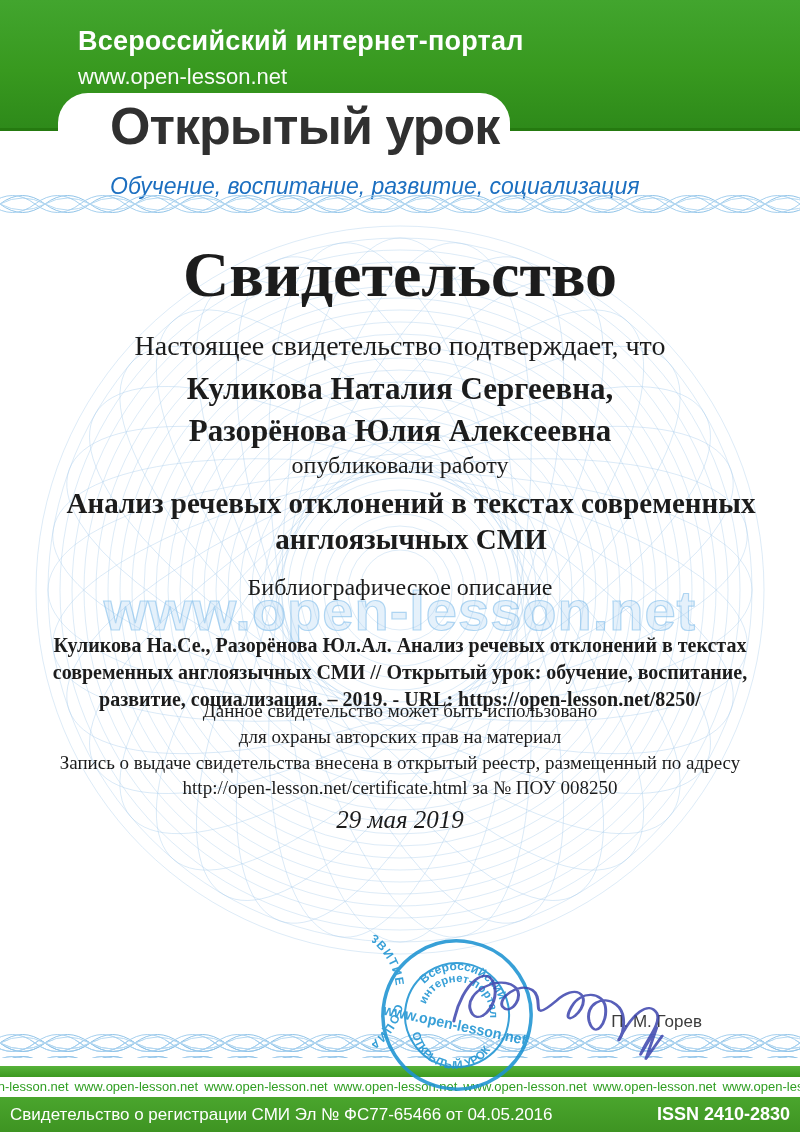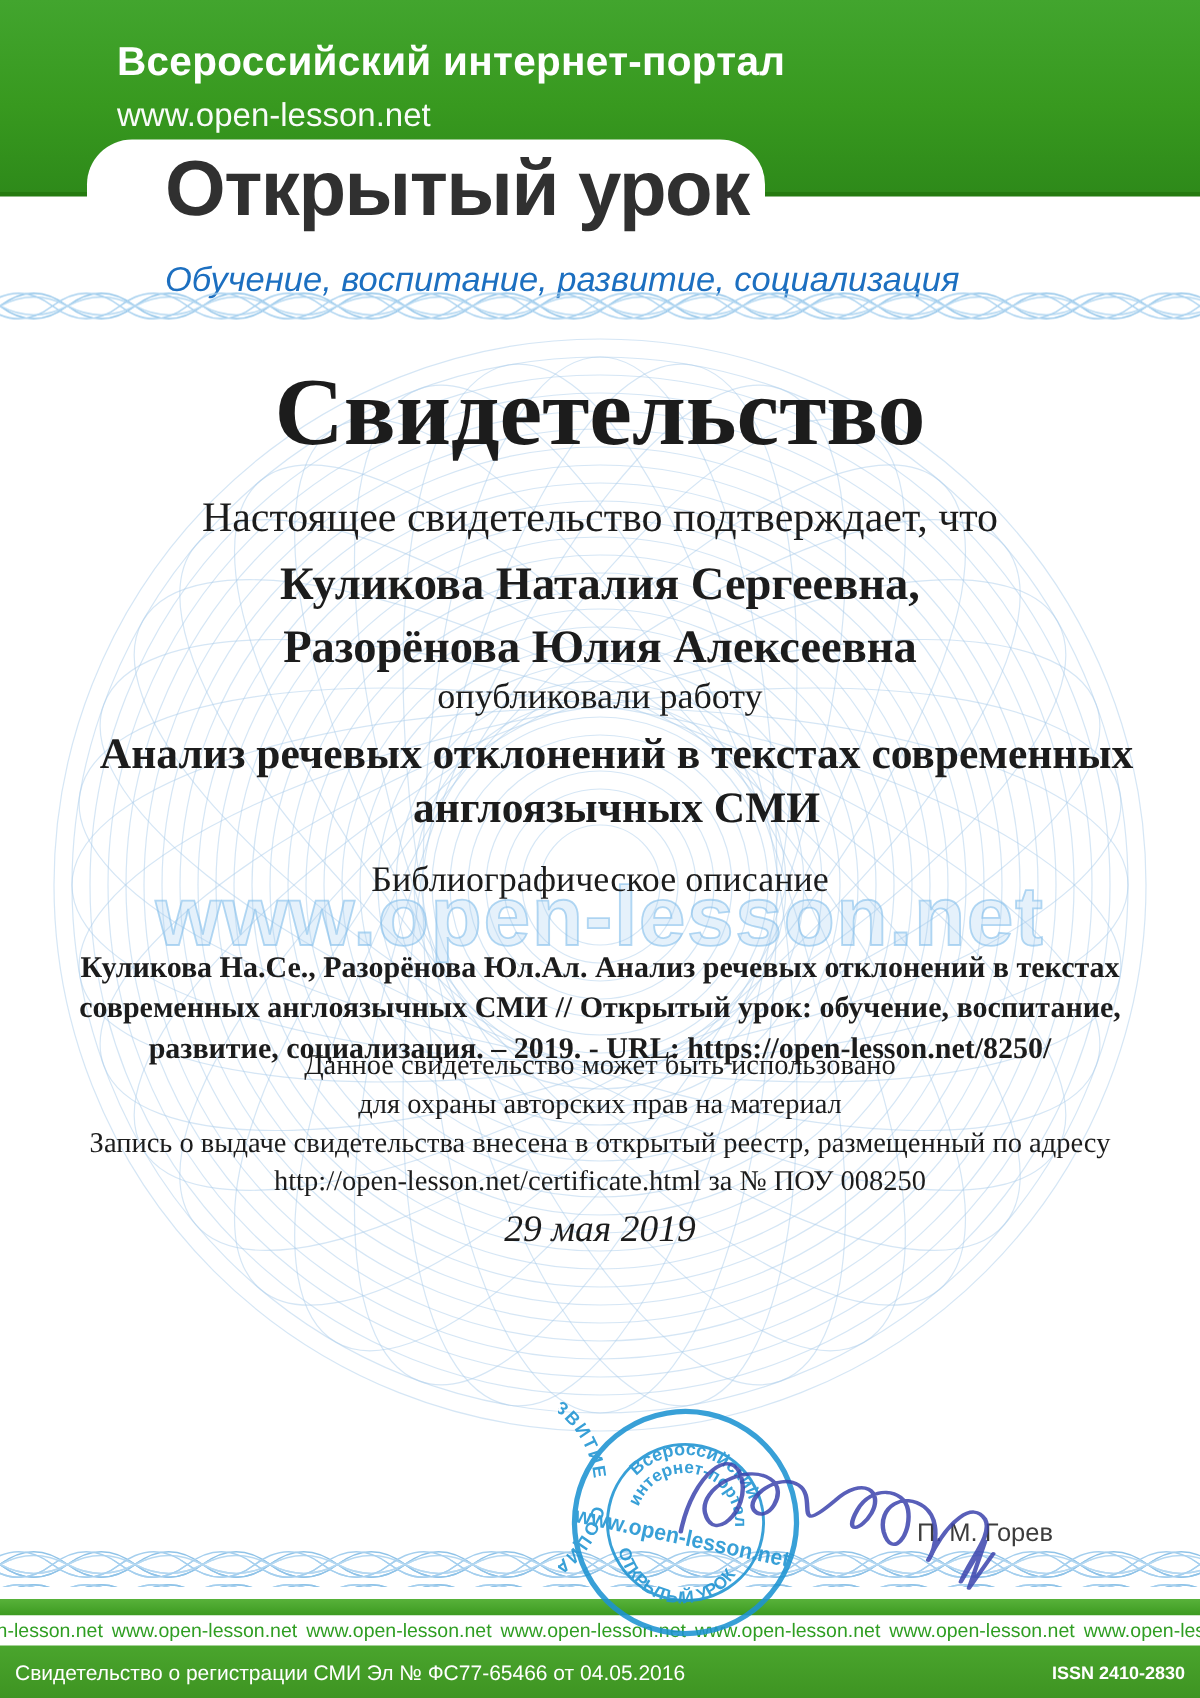--- a/index.html
+++ b/index.html
@@ -55,22 +55,22 @@
   .bar{position:absolute;left:0;top:1066px;width:800px;height:11px;
        background:linear-gradient(180deg,#58b23a,#3c9a20);}
   .ticker{position:absolute;left:0;top:1077px;width:800px;height:20px;background:#fff;
           overflow:hidden;white-space:nowrap;font-family:"Liberation Sans",sans-serif;
           font-size:13px;color:#2f9e22;line-height:20px;text-indent:-58px;}
   .ticker span{margin:0 3px;}
   .footer{position:absolute;left:0;top:1097px;width:800px;height:35px;
           background:linear-gradient(180deg,#4aa52d,#3e9422);display:flex;
           justify-content:space-between;align-items:center;padding:0 10px;
           box-sizing:border-box;color:#fff;font-family:"Liberation Sans",sans-serif;}
-  .footer .reg{font-size:14px;}
-  .footer .issn{font-size:12px;font-weight:700;}
+  .footer .reg{font-size:17px;}
+  .footer .issn{font-size:18px;font-weight:700;}
 
   
   #stamp text{font-family:"Liberation Sans",sans-serif;fill:#1d93d2;}
 </style>
 </head>
 <body>
 
 <div class="page">
 
   <div class="band"></div>

